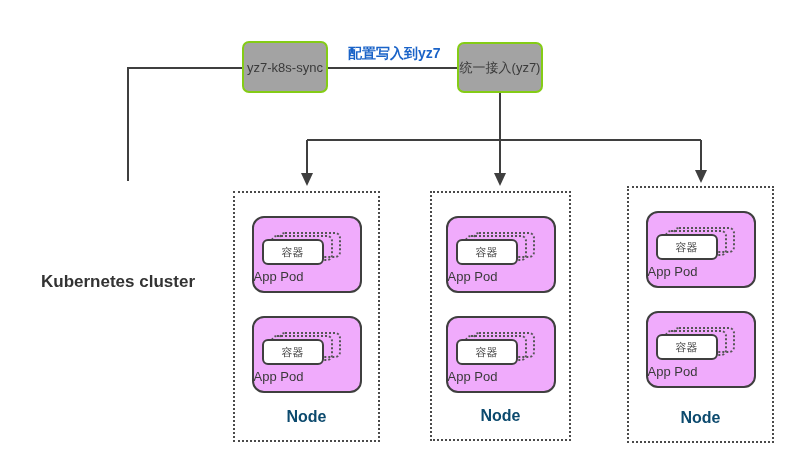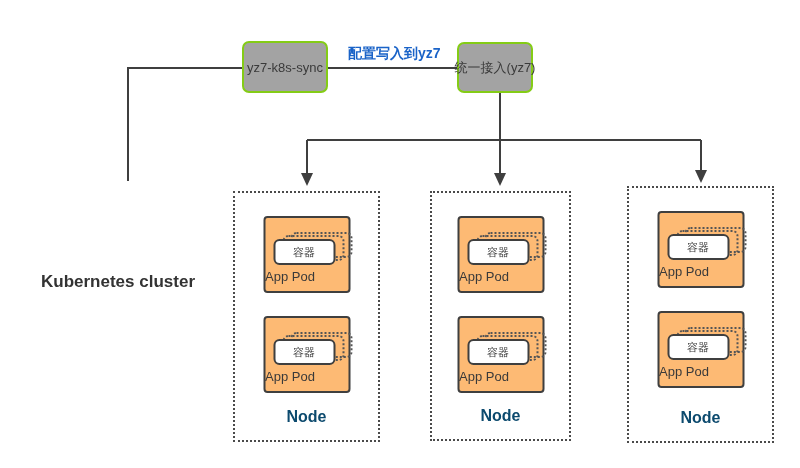--- a/index.html
+++ b/index.html
@@ -25,21 +25,21 @@
     background: #a3a3a3;
     display: flex;
     align-items: center;
     justify-content: center;
     font-size: 13px;
     color: #3a3a3a;
     z-index: 2;
     white-space: nowrap;
   }
   .box-sync    { left: 242px; top: 41px;  width: 86px; height: 52px; }
-  .box-gateway { left: 457px; top: 42px;  width: 76px; height: 51px; }
+  .box-gateway { left: 457px; top: 42px;  width: 86px; height: 51px; }
   .box-kubeapi { left: 89px;  top: 181px; width: 78px; height: 55px; }
 
   .edge-label {
     position: absolute;
     color: #1a63c8;
     font-weight: bold;
     font-size: 14px;
     z-index: 3;
     white-space: nowrap;
   }
@@ -72,25 +72,25 @@
     width: 100%;
     text-align: center;
     font-size: 16px;
     font-weight: bold;
     color: #0c4a6e;
   }
   .pod {
     position: absolute;
     left: 50%;
     transform: translateX(-50%);
-    width: 87px;
+    width: 110px;
     height: 77px;
     border: 2px solid #3f3f3f;
-    border-radius: 4px;
-    background: #fdba74;
+    border-radius: 12px;
+    background: #f0abfc;
   }
   .pod-0 { top: 23px; }
   .pod-1 { top: 123px; }
   .pod-label {
     position: absolute;
     bottom: 7px;
     left: 0;
     width: 100%;
     text-align: left;
     font-size: 13px;

